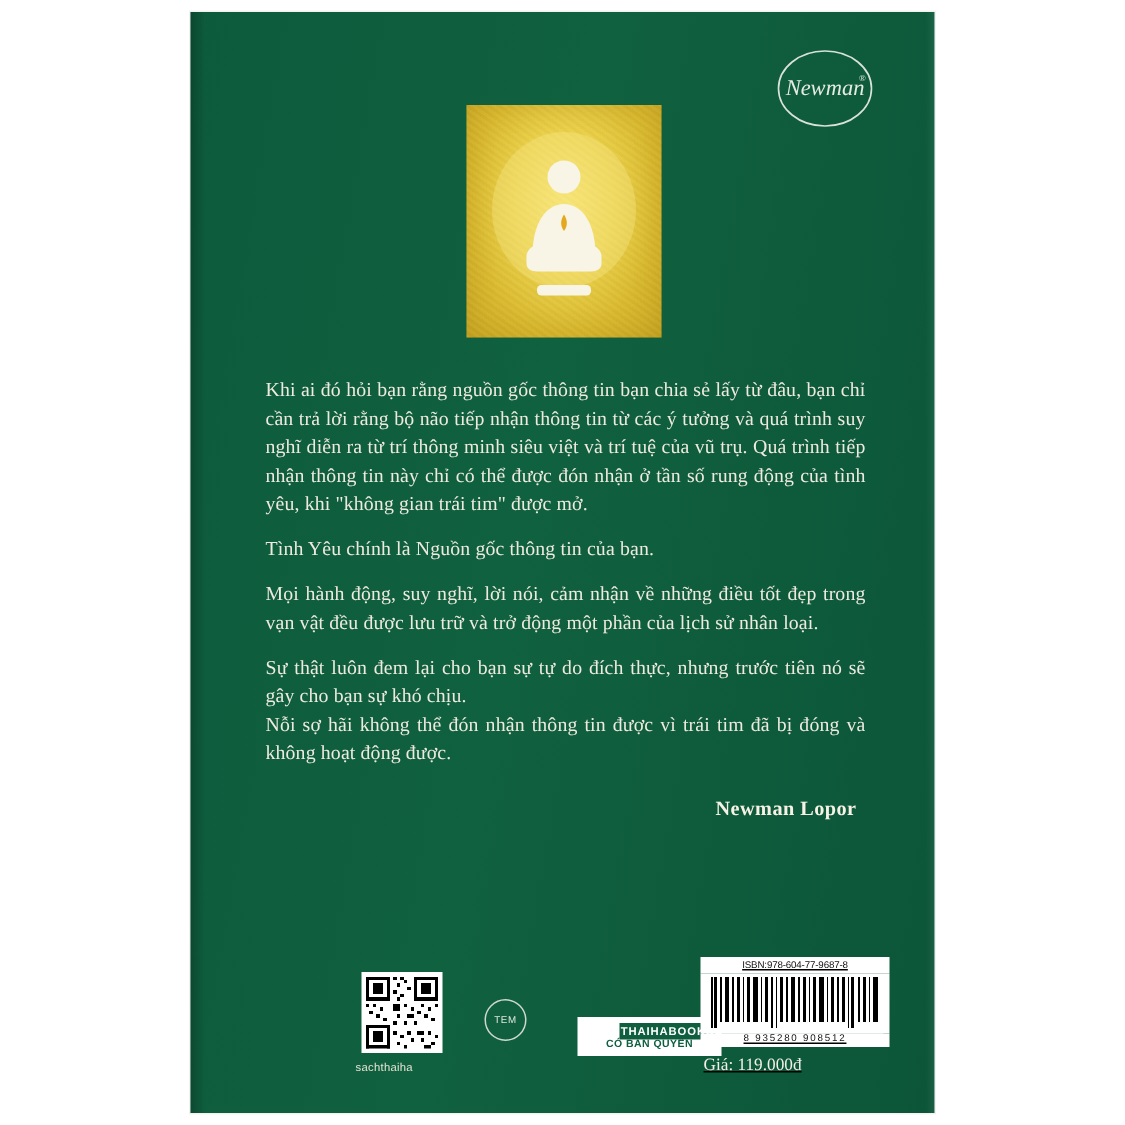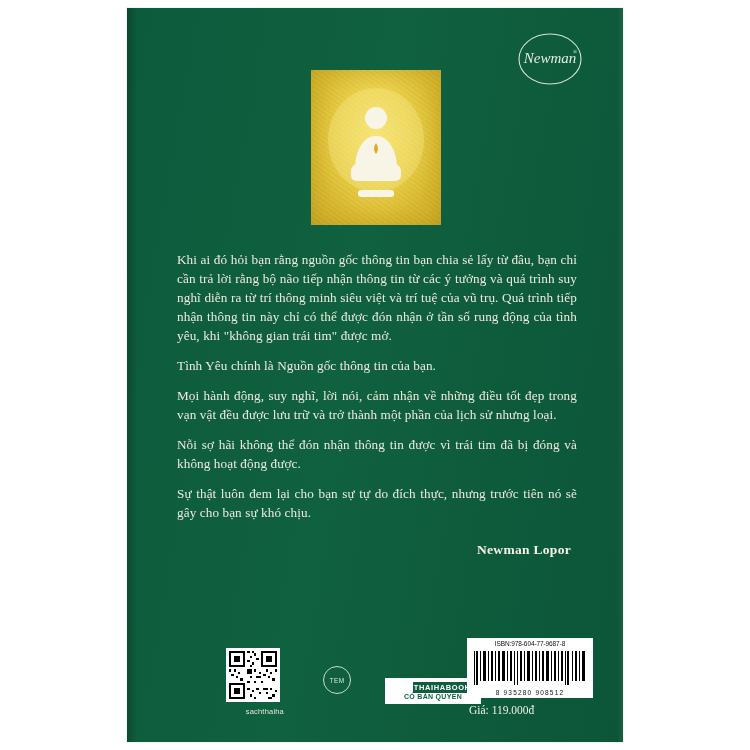--- a/index.html
+++ b/index.html
@@ -118,24 +118,24 @@
     position: absolute;
     left: 0;
     right: 0;
     bottom: 26px;
     height: 92px;
   }
 
   
   .qr-wrap {
     position: absolute;
-    left: 95px;
+    left: 110px;
     bottom: 0;
     width: 62px;
-    text-align: right;
+    text-align: left;
   }
   .qr {
     width: 54px;
     height: 54px;
     margin: 0 auto;
     background: #ffffff;
     padding: 3px;
     box-sizing: border-box;
   }
   .qr svg { display: block; }
@@ -204,20 +204,21 @@
     letter-spacing: 0.3px;
     padding-bottom: 1px;
   }
 
   
   .barcode-block {
     position: absolute;
     right: 30px;
     bottom: 0;
     width: 126px;
+    text-decoration: underline;
   }
   .isbn-bar {
     background: #ffffff;
     padding: 2px 0 2px 0;
     text-align: center;
   }
   .isbn-text {
     font-family: "Liberation Sans", sans-serif;
     font-size: 6.5px;
     color: #111;
@@ -280,23 +281,23 @@
 
         <path d="M65 84 C62 80 63 76 65 73 C67 76 68 80 65 84 Z" fill="#e4a81e"></path>
 
         <rect x="47" y="120" width="36" height="7" rx="3" fill="#f8f5e6"></rect>
       </svg>
     </div>
 
     <div class="text-block">
       <p class="para">Khi ai đó hỏi bạn rằng nguồn gốc thông tin bạn chia sẻ lấy từ đâu, bạn chỉ cần trả lời rằng bộ não tiếp nhận thông tin từ các ý tưởng và quá trình suy nghĩ diễn ra từ trí thông minh siêu việt và trí tuệ của vũ trụ. Quá trình tiếp nhận thông tin này chỉ có thể được đón nhận ở tần số rung động của tình yêu, khi "không gian trái tim" được mở.</p>
       <p class="para">Tình Yêu chính là Nguồn gốc thông tin của bạn.</p>
-      <p class="para">Mọi hành động, suy nghĩ, lời nói, cảm nhận về những điều tốt đẹp trong vạn vật đều được lưu trữ và trở thành một phần của lịch sử nhưng loại.</p>
+      <p class="para">Mọi hành động, suy nghĩ, lời nói, cảm nhận về những điều tốt đẹp trong vạn vật đều được lưu trữ và trở động một phần của lịch sử nhân loại.</p>
+      <p class="para last">Sự thật luôn đem lại cho bạn sự tự do đích thực, nhưng trước tiên nó sẽ gây cho bạn sự khó chịu.</p>
       <p class="para">Nỗi sợ hãi không thể đón nhận thông tin được vì trái tim đã bị đóng và không hoạt động được.</p>
-      <p class="para last">Sự thật luôn đem lại cho bạn sự tự do đích thực, nhưng trước tiên nó sẽ gây cho bạn sự khó chịu.</p>
       <div class="author">Newman Lopor</div>
     </div>
 
     <div class="bottom-row">
 
       <div class="qr-wrap">
         <div class="qr">
           <svg width="48" height="48" viewBox="0 0 21 21" shape-rendering="crispEdges" xmlns="http://www.w3.org/2000/svg">
             <rect width="21" height="21" fill="#fff"></rect>
             <g fill="#000">

